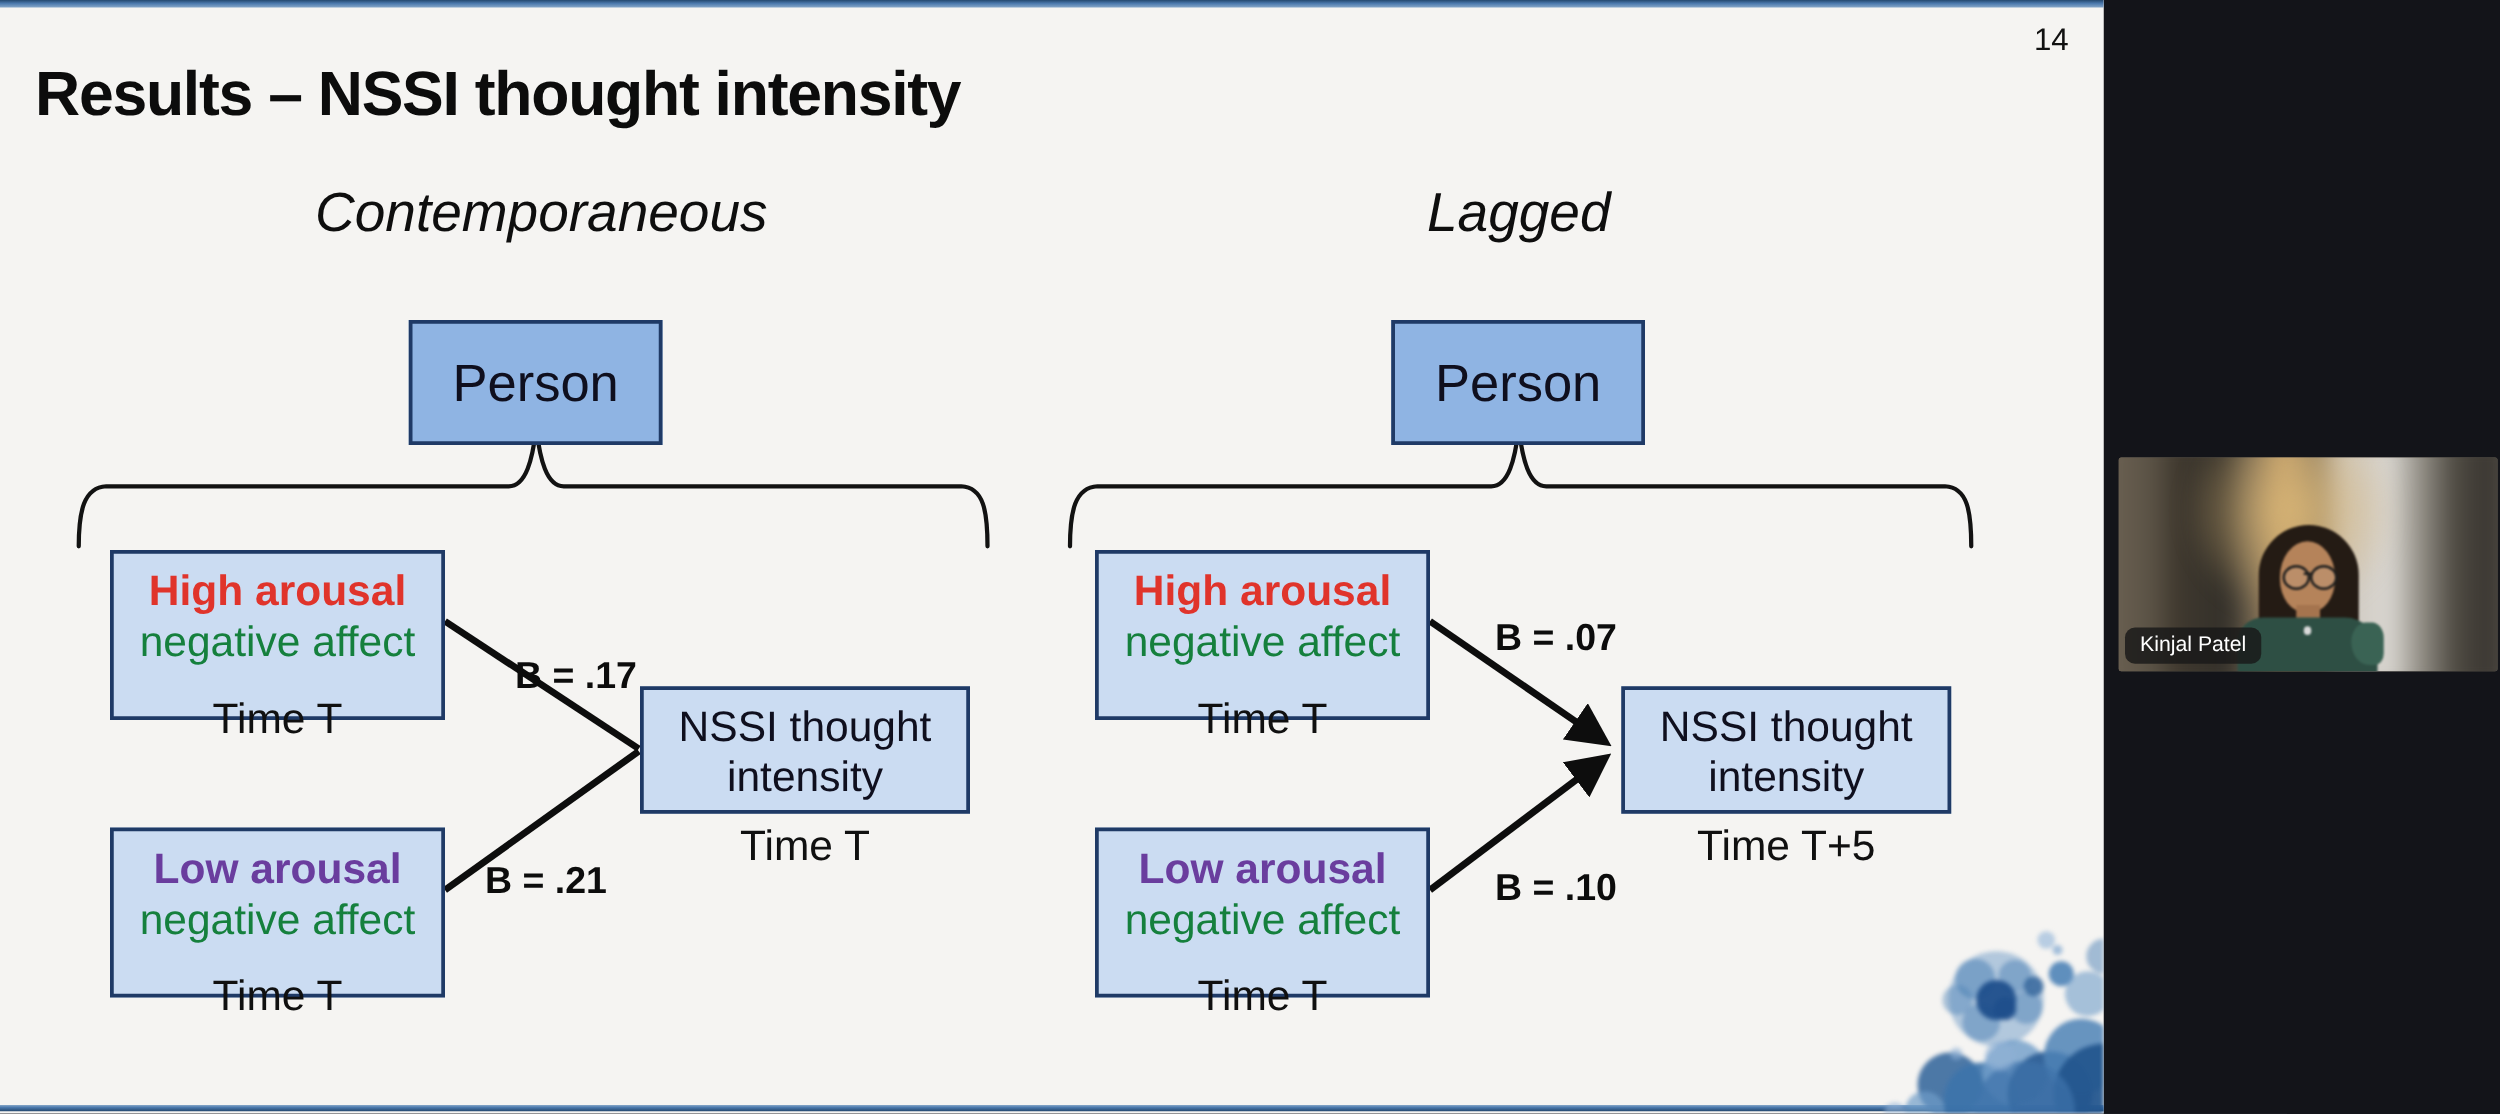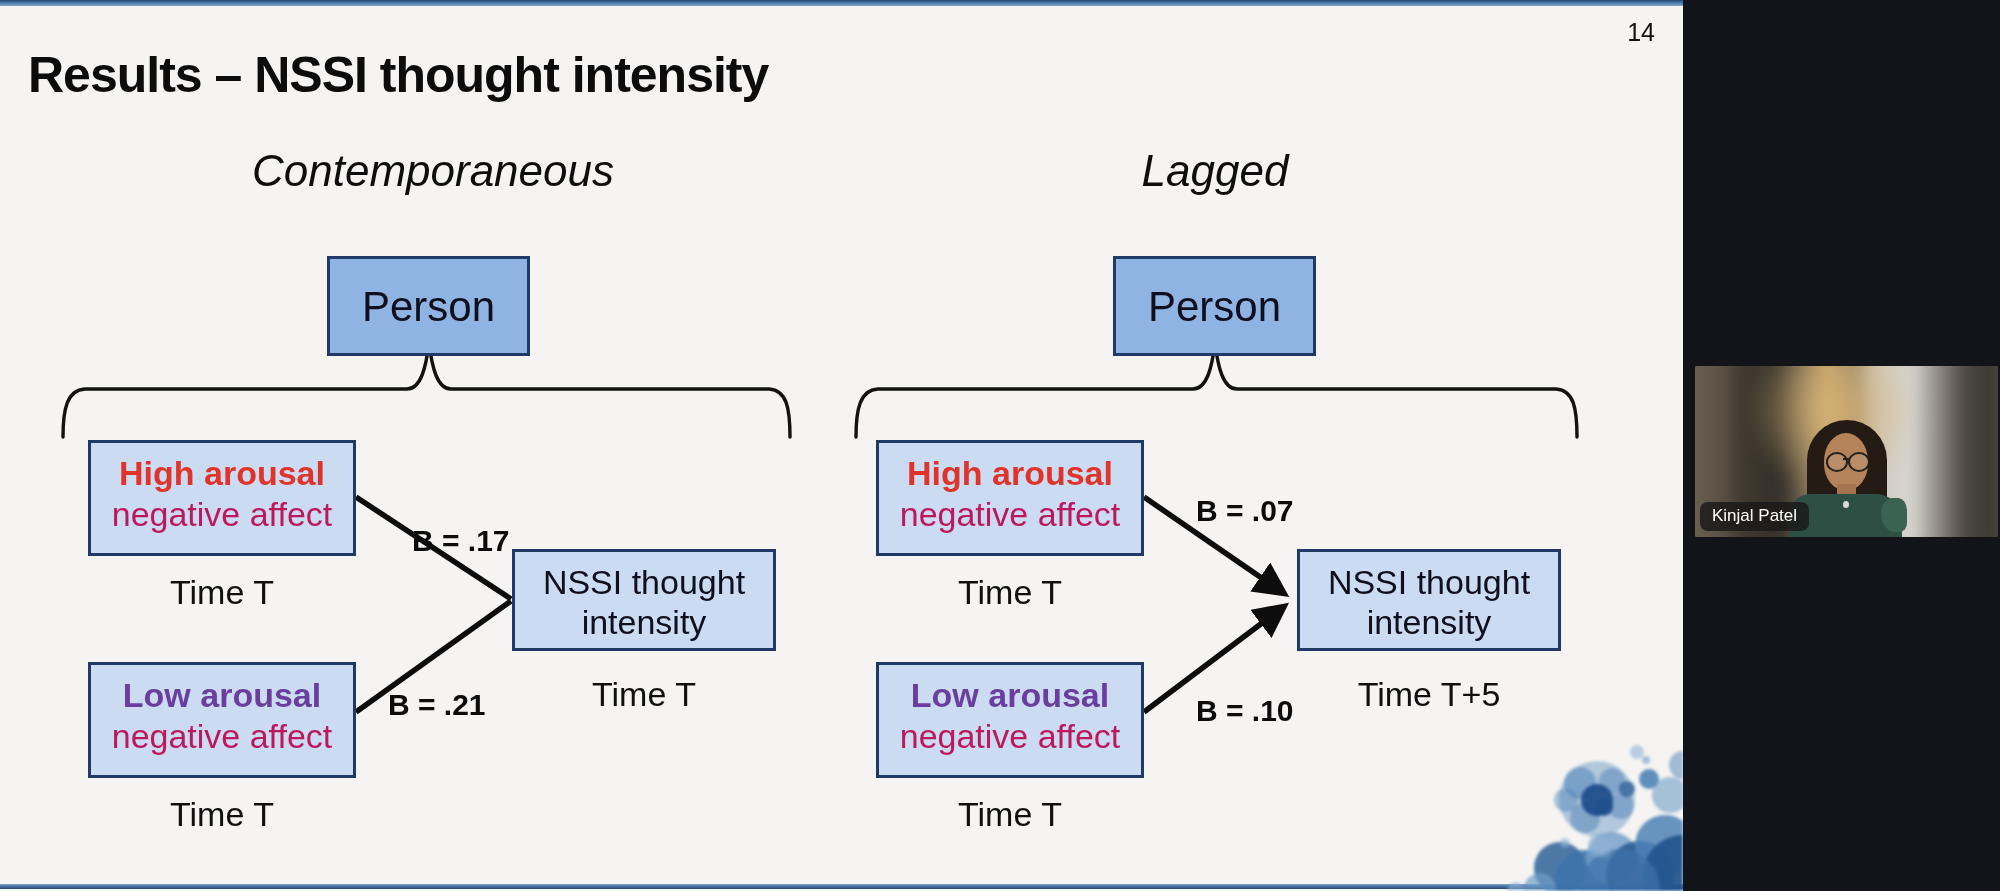--- a/index.html
+++ b/index.html
@@ -13,28 +13,28 @@
   .bottom-bar{position:absolute;left:0;top:884px;width:100%;height:5px;
            background:linear-gradient(180deg,#86a7c9 0%,#4a78ac 40%,#24486f 100%);}
   .slide-title{position:absolute;left:28px;top:20px;font-size:50px;font-weight:bold;color:#0c0c0c;
            letter-spacing:-1px;white-space:nowrap;margin-top:26px;}
   .page-number{position:absolute;left:1575px;top:18px;width:80px;text-align:right;font-size:25px;color:#111;}
 
   .diag-title{position:absolute;width:500px;text-align:center;font-size:44px;font-style:italic;color:#0e0e0e;}
 
   .box{position:absolute;box-sizing:border-box;border:3px solid #1f3a66;text-align:center;color:#0f0f1e;}
   .person-box{width:203px;height:100px;background:#8fb4e3;font-size:42px;line-height:96px;margin-top:16px;}
-  .pred-box{width:268px;height:116px;background:#cbdcf2;font-size:34px;line-height:41px;padding-top:10px;}
+  .pred-box{width:268px;height:136px;background:#cbdcf2;font-size:34px;line-height:41px;padding-top:10px;}
   .pred-box .emph{font-weight:bold;display:block;}
   .emph-high{color:#e0342b;}
   .emph-low{color:#6a3d9e;}
-  .pred-box .rest{display:block;color:#be185d;}
+  .pred-box .rest{display:block;color:#15803d;}
   .outcome-box{width:264px;height:102px;background:#cbdcf2;font-size:34px;line-height:40px;padding-top:10px;}
 
-  .time-label{position:absolute;text-align:center;font-size:34px;color:#101010;margin-top:17px;}
+  .time-label{position:absolute;text-align:center;font-size:34px;color:#101010;}
   .b-label{position:absolute;font-size:30px;font-weight:bold;color:#0c0c0c;white-space:nowrap;}
 
   #connectors{position:absolute;left:0;top:0;pointer-events:none;}
 
   #ink-splash{position:absolute;left:0;top:0;pointer-events:none;filter:blur(1.6px);}
 
   
   #video-tile{position:absolute;left:1695px;top:366px;width:303px;height:171px;border-radius:2px;
               overflow:hidden;background:#6f685c;}
   .vt-bg{position:absolute;left:-12px;top:-12px;right:-12px;bottom:-12px;filter:blur(7px);

